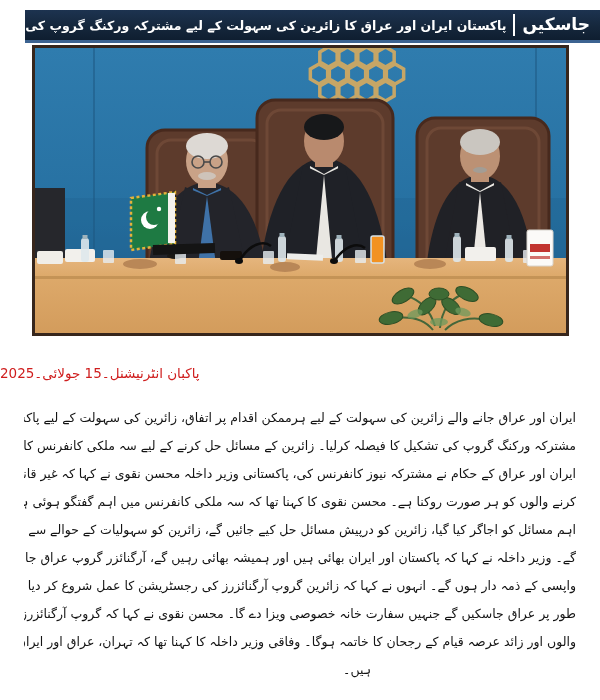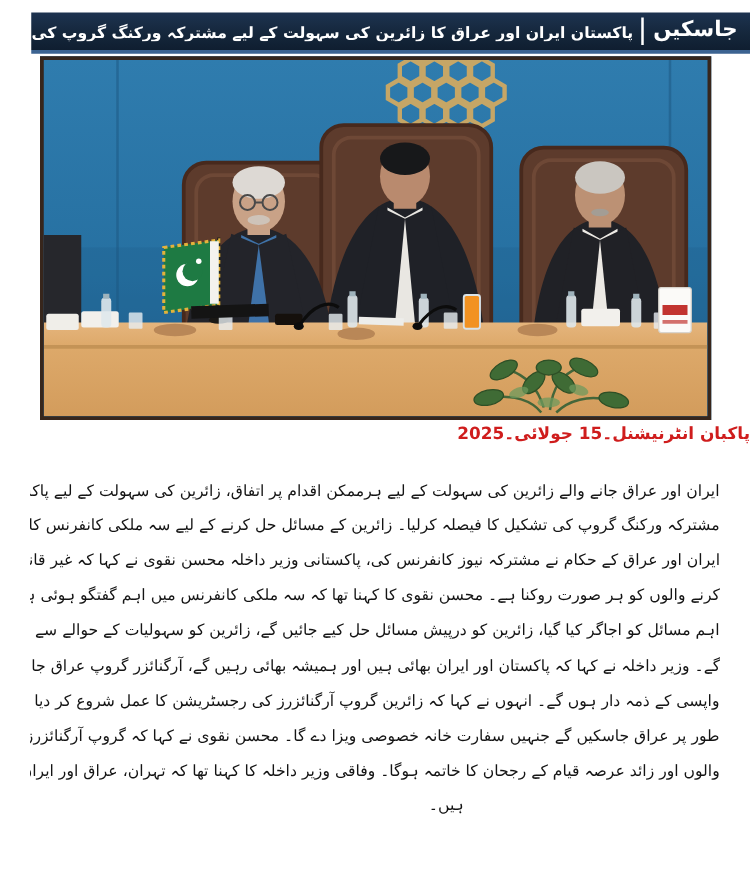--- a/index.html
+++ b/index.html
@@ -30,22 +30,22 @@
   
   .photo-frame{
     width:531px;height:285px;margin:2px auto 0 auto;
     border:3px solid #37261c;background:#2a6f9f;
     box-sizing:content-box;overflow:hidden;
   }
   .photo-frame svg{display:block;}
 
   
   .dateline{
-    margin-top:2px;text-align:right;direction:rtl;
-    color:#cf1d1d;font-weight:bold;font-size:13.5px;
+    margin-top:29px;text-align:left;direction:rtl;
+    color:#cf1d1d;font-weight:normal;font-size:13.5px;
   }
 
   
   .article{
     margin:23px 24px 0 24px;direction:rtl;color:#141414;
   }
   .t-line{
     font-size:12.5px;line-height:28px;height:28px;
     text-align:justify;text-align-last:justify;
     white-space:nowrap;overflow:hidden;

